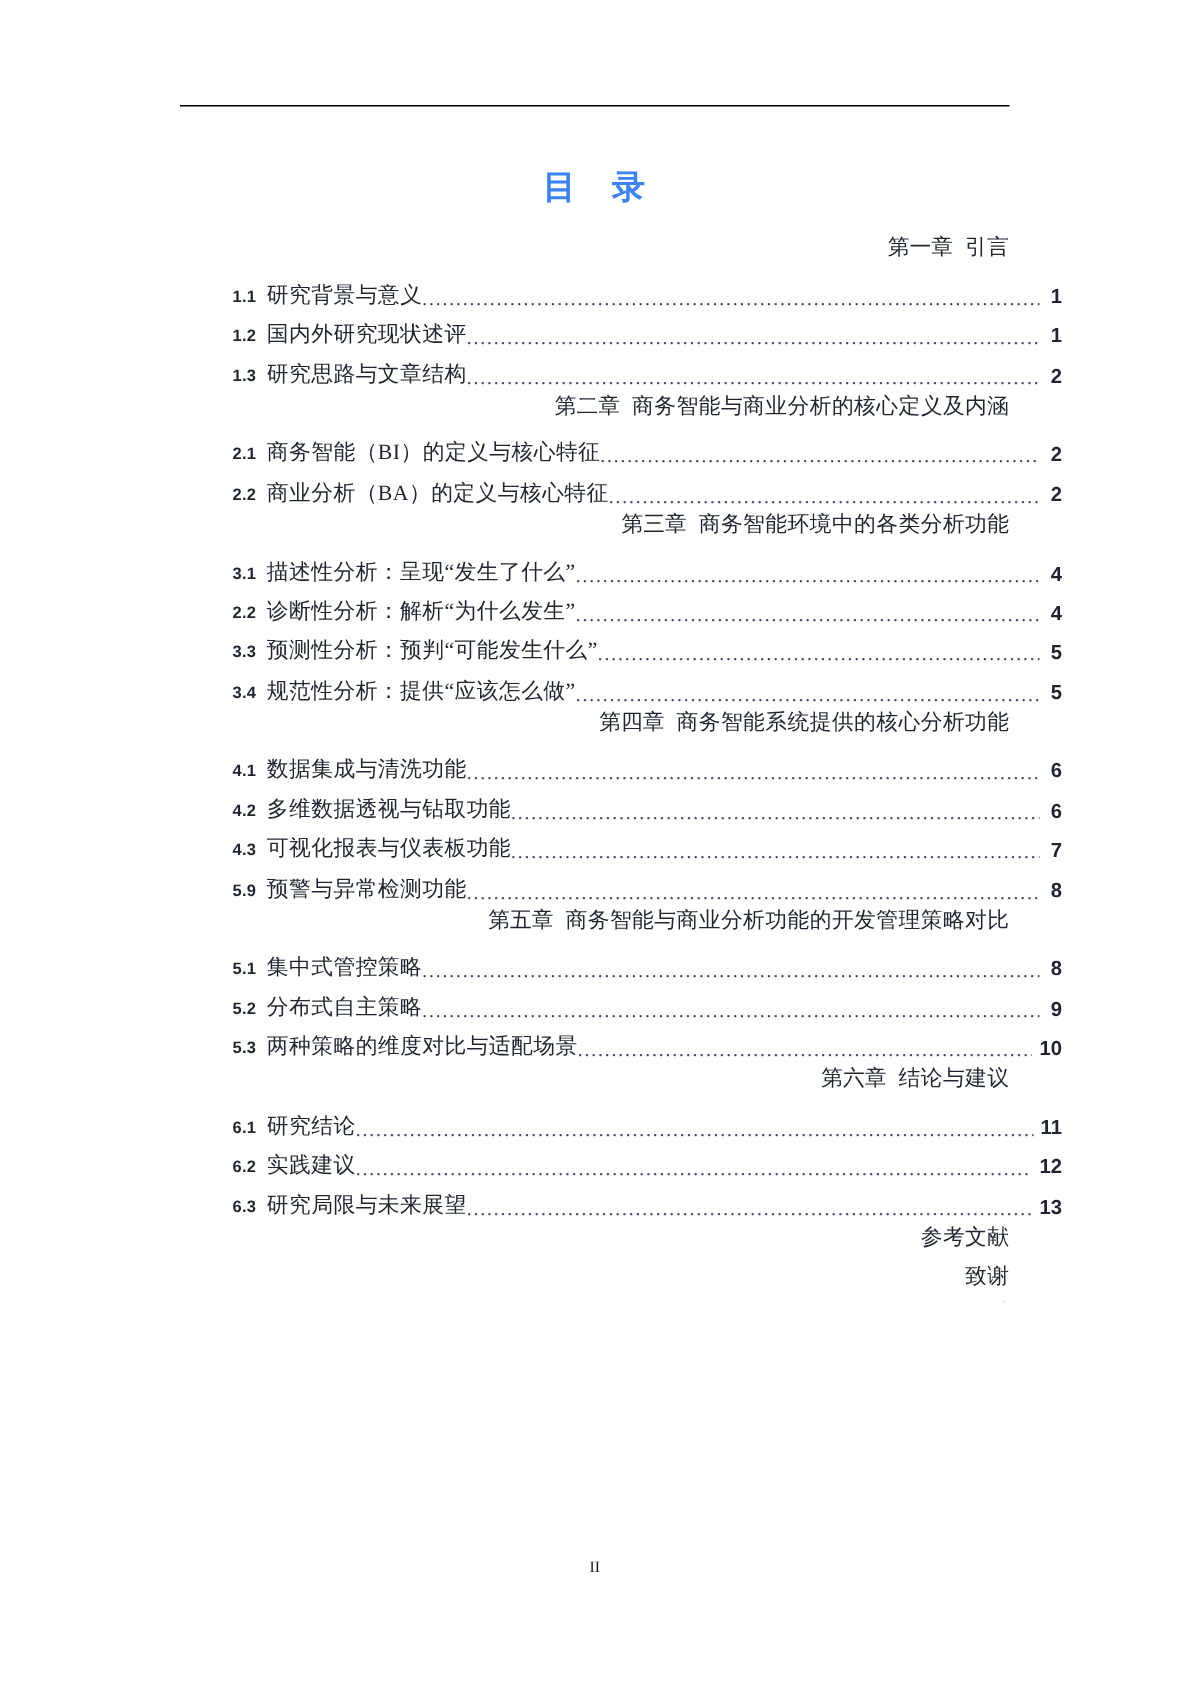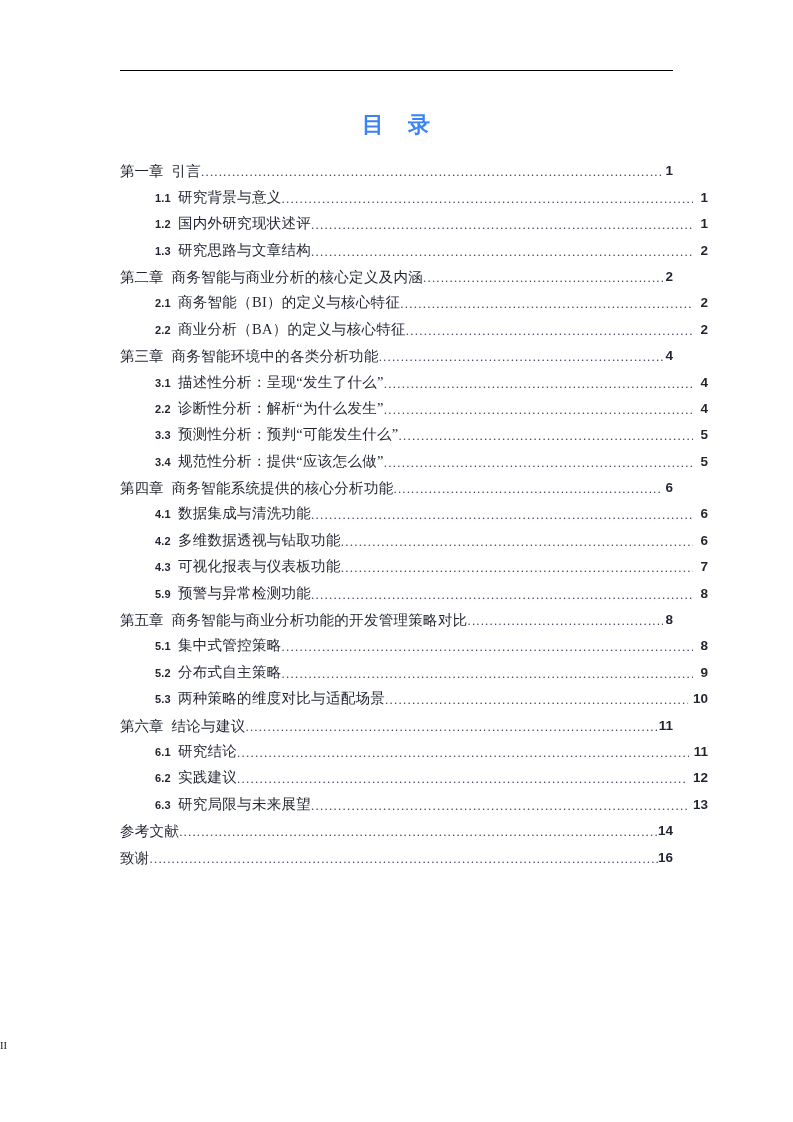--- a/index.html
+++ b/index.html
@@ -62,20 +62,21 @@
     height: 26.4px;
     font-size: 14.5px;
     line-height: 20px;
     color: #1f2430;
     white-space: nowrap;
     overflow: hidden;
   }
 
   .toc-entry.level-1 {
     padding-left: 0px;
+    flex-direction: column;
   }
   .toc-entry.level-2 {
     padding-left: 35px;
   }
 
   .entry-label {
     flex: 0 0 auto;
     display: inline-block;
   }
 
@@ -132,21 +133,21 @@
   .toc-entry.level-2 .entry-page {
     padding-left: 5px;
   }
 
   
   .footer-page {
     position: absolute;
     left: 0;
     top: 1040px;
     width: 793px;
-    text-align: left;
+    text-align: center;
     font-size: 10.5px;
     color: #1a1a1a;
     font-family: "Liberation Serif", "DejaVu Serif", serif;
   }
 </style>
 </head>
 <body>
 
 <div class="page">
 

